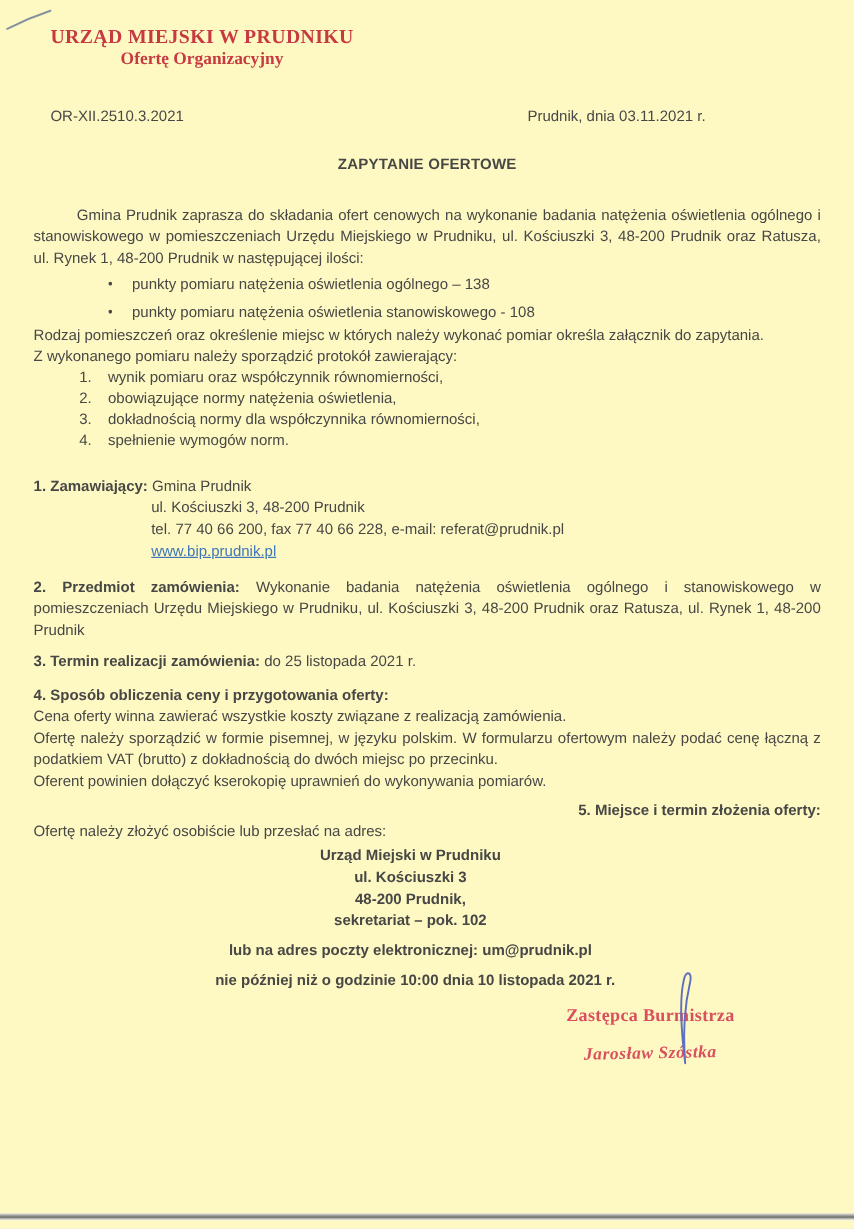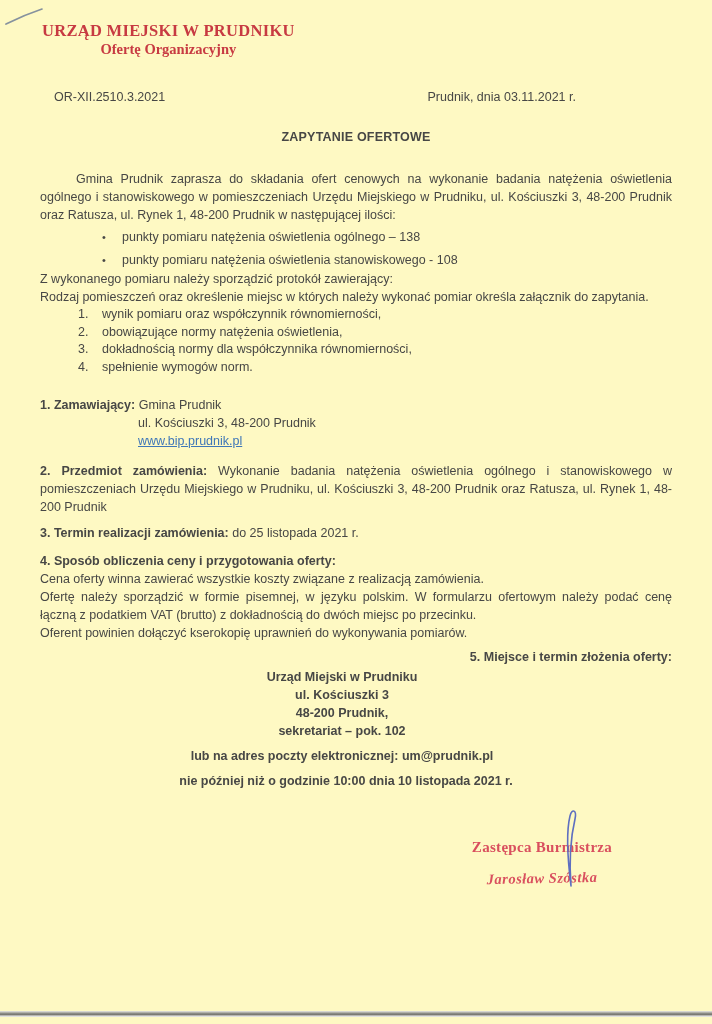--- a/index.html
+++ b/index.html
@@ -7,21 +7,21 @@
     --ink-blue:#5e6fc0; --text:#474745; --pen-grey:#86929e;
   }
   *{margin:0;padding:0;box-sizing:border-box;}
   html,body{background:#e9e9e6;}
   .page{
     position:relative;width:712px;height:1024px;margin:0 auto;
     background:#fef9c3;overflow:hidden;
     font-family:"Liberation Sans",sans-serif;color:var(--text);
     font-size:12.5px;line-height:18px;
   }
-  .content{padding:0 40px;}
+  .content{padding:0 28px;}
   
   .stamp{position:absolute;top:22px;left:42px;color:var(--stamp-red);
     font-family:"Liberation Serif",serif;text-align:center;line-height:1.15;}
   .stamp .org{font-weight:bold;font-size:16.5px;letter-spacing:.3px;}
   .stamp .dept{font-size:14.5px;font-weight:bold;}
   
   .ref-row{display:flex;justify-content:space-between;margin-top:88px;}
   .ref-row .ref{margin-left:14px;}
   .ref-row .date{margin-right:96px;}
   .title{margin-top:22px;text-align:center;font-weight:bold;letter-spacing:.2px;}
@@ -81,22 +81,22 @@
 
     <div class="bullet-row">
       <span class="marker">•</span>
       <span>punkty pomiaru natężenia oświetlenia ogólnego – 138</span>
     </div>
     <div class="bullet-row">
       <span class="marker">•</span>
       <span>punkty pomiaru natężenia oświetlenia stanowiskowego  - 108</span>
     </div>
 
+    <p class="just">Rodzaj pomieszczeń oraz określenie miejsc w których należy wykonać pomiar określa załącznik do zapytania.</p>
     <p class="just">Z wykonanego pomiaru należy sporządzić protokół zawierający:</p>
-    <p class="just">Rodzaj pomieszczeń oraz określenie miejsc w których należy wykonać pomiar określa załącznik do zapytania.</p>
 
     <div class="num-row">
       <span class="num">1.</span>
       <span>wynik pomiaru oraz współczynnik równomierności,</span>
     </div>
     <div class="num-row">
       <span class="num">2.</span>
       <span>obowiązujące normy natężenia oświetlenia,</span>
     </div>
     <div class="num-row">
@@ -104,33 +104,35 @@
       <span>dokładnością normy dla współczynnika równomierności,</span>
     </div>
     <div class="num-row">
       <span class="num">4.</span>
       <span>spełnienie wymogów norm.</span>
     </div>
 
     <div class="sec1">
       <p><b>1. Zamawiający:</b> <span>Gmina Prudnik</span></p>
       <p class="ind">ul. Kościuszki 3, 48-200  Prudnik</p>
+      <p class="ind">tel. 77 40 66 200,   fax  77 40 66 228, e-mail: referat@prudnik.pl</p>
       <p class="ind"><a class="link">www.bip.prudnik.pl</a></p>
     </div>
 
     <p class="just sec2"><b>2. Przedmiot zamówienia:</b> <span>Wykonanie badania natężenia oświetlenia ogólnego i stanowiskowego w pomieszczeniach Urzędu Miejskiego w Prudniku, ul. Kościuszki 3, 48-200 Prudnik oraz Ratusza, ul. Rynek 1, 48-200 Prudnik</span></p>
 
     <p class="sec3"><b>3. Termin realizacji zamówienia:</b> <span>do 25 listopada 2021 r.</span></p>
 
     <p class="sec4-head">4. Sposób obliczenia ceny i przygotowania oferty:</p>
     <p>Cena oferty winna zawierać wszystkie koszty związane z realizacją zamówienia.</p>
     <p class="just">Ofertę należy sporządzić w formie pisemnej, w języku polskim. W formularzu ofertowym należy podać cenę łączną z podatkiem VAT (brutto) z dokładnością do dwóch miejsc po przecinku.</p>
     <p>Oferent powinien dołączyć kserokopię uprawnień do wykonywania pomiarów.</p>
 
     <p class="sec5-head">5. Miejsce i termin złożenia oferty:</p>
+    <p>Ofertę należy złożyć osobiście lub przesłać na adres:</p>
 
     <div class="addr">
       <div>Urząd Miejski w Prudniku</div>
       <div>ul. Kościuszki 3</div>
       <div>48-200 Prudnik,</div>
       <div>sekretariat – pok. 102</div>
     </div>
 
     <p class="email-line">lub na adres poczty elektronicznej: um@prudnik.pl</p>
     <p class="deadline">nie później niż o godzinie 10:00  dnia  10 listopada 2021 r.</p>

